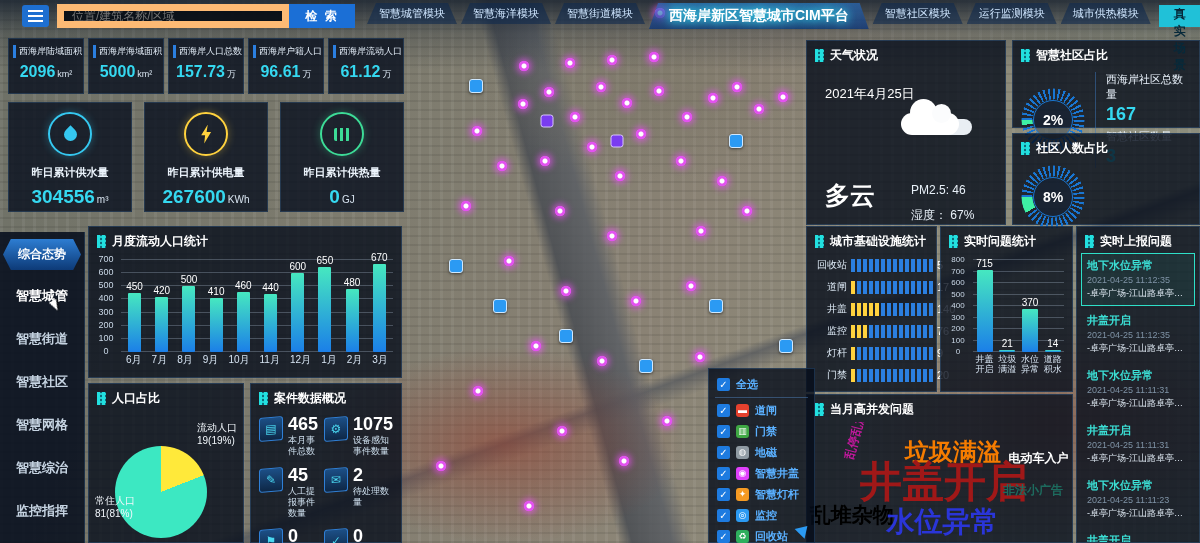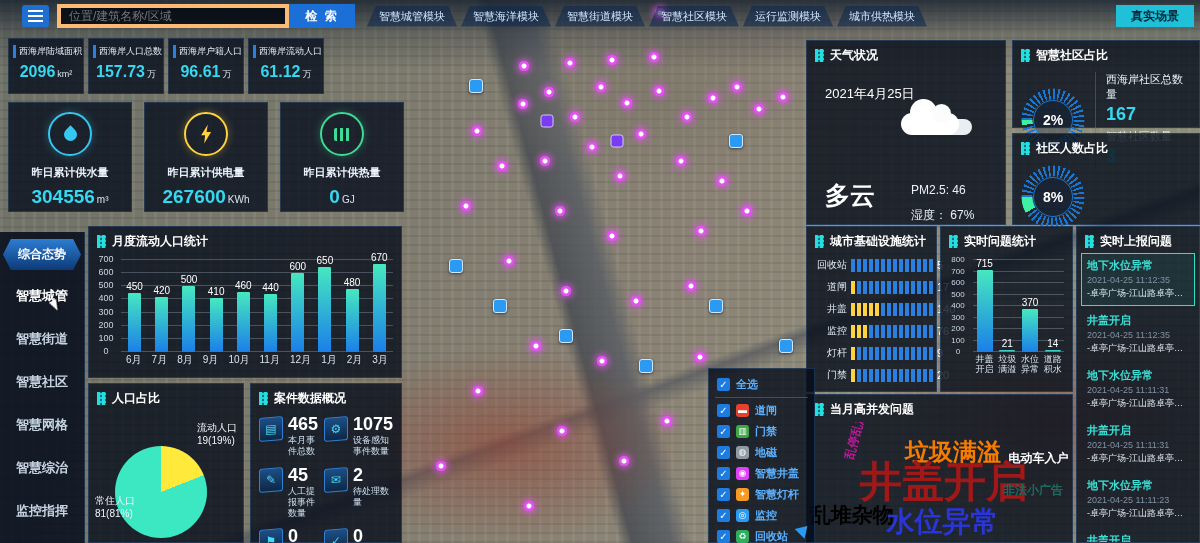--- a/index.html
+++ b/index.html
@@ -27,21 +27,21 @@
       box-shadow:0 0 6px 2px rgba(230,80,240,.7);}
   .mkb{position:absolute;width:12px;height:12px;border-radius:3px;transform:translate(-50%,-50%);
       background:#2b9af3;border:1px solid #cfe8ff;box-shadow:0 1px 3px rgba(0,0,0,.5);}
   .mkp{position:absolute;width:11px;height:11px;border-radius:3px;transform:translate(-50%,-50%);
       background:#7a3cf0;border:1px solid #d9c6ff;}
   
   .topbar{position:absolute;left:0;top:0;right:0;height:32px;display:flex;align-items:center;gap:8px;padding-left:22px;box-sizing:border-box;z-index:20;}
   .hamburger{width:27px;height:22px;border:0;border-radius:3px;background:#1e6fd0;display:flex;flex-direction:column;justify-content:center;gap:3px;align-items:center;cursor:pointer;}
   .hamburger i{display:block;width:15px;height:2px;background:#fff;}
   .searchwrap{display:flex;height:24px;}
-  .searchwrap input{width:232px;height:24px;box-sizing:border-box;background:rgba(5,10,18,.88);border:4px solid #fdba74;color:#9fb0c0;font-size:12px;padding:0 8px;outline:none;}
+  .searchwrap input{width:232px;height:24px;box-sizing:border-box;background:rgba(5,10,18,.88);border:7px solid #fdba74;color:#9fb0c0;font-size:12px;padding:0 8px;outline:none;}
   .searchwrap button{width:66px;border:0;background:#1b6fd6;color:#fff;font-size:12px;font-weight:bold;cursor:pointer;letter-spacing:2px;}
   .tabs{display:flex;align-items:flex-start;gap:4px;margin-left:4px;}
   .tab{padding:3px 12px;font-size:11px;color:#cfe6ff;background:rgba(16,42,78,.62);
        clip-path:polygon(9px 0,calc(100% - 9px) 0,100% 100%,0 100%);cursor:pointer;white-space:nowrap;}
   .tab.title{font-size:14px;font-weight:bold;color:#fff;padding:4px 20px;cursor:default;
        background:linear-gradient(180deg,rgba(40,120,220,.55),rgba(8,50,120,.75));
        text-shadow:0 0 8px #35d8f0,0 0 14px #35d8f0;}
   .scenes{margin-left:auto;margin-right:6px;display:flex;}
   .scene{height:22px;padding:0 14px;font-size:12px;font-weight:bold;border:1px solid #2a6f9a;background:rgba(10,25,45,.85);color:#bfe8f2;cursor:pointer;}
   .scene.active{background:#20c1d8;color:#06293a;border-color:#20c1d8;}
@@ -204,33 +204,38 @@
       <i></i>
     </button>
   <div class="searchwrap">
     <input placeholder="位置/建筑名称/区域" style="">
     <button>检 索</button>
   </div>
   <nav class="tabs" id="tabs">
       <div class="tab">智慧城管模块</div>
       <div class="tab">智慧海洋模块</div>
       <div class="tab">智慧街道模块</div>
+      <div class="tab title">西海岸新区智慧城市CIM平台</div>
       <div class="tab">智慧社区模块</div>
       <div class="tab">运行监测模块</div>
       <div class="tab">城市供热模块</div>
     </nav>
   <div class="scenes" id="scenes">
       <button class="scene active">真实场景</button>
     </div>
 </header>
 
 <div id="area-cards">
     <div class="acard">
       <div class="al">西海岸陆域面积</div>
       <div class="av">2096<span class="au">km²</span></div>
+    </div>
+    <div class="acard">
+      <div class="al">西海岸海域面积</div>
+      <div class="av">5000<span class="au">km²</span></div>
     </div>
     <div class="acard">
       <div class="al">西海岸人口总数</div>
       <div class="av">157.73<span class="au">万</span></div>
     </div>
     <div class="acard">
       <div class="al">西海岸户籍人口</div>
       <div class="av">96.61<span class="au">万</span></div>
     </div>
     <div class="acard">

